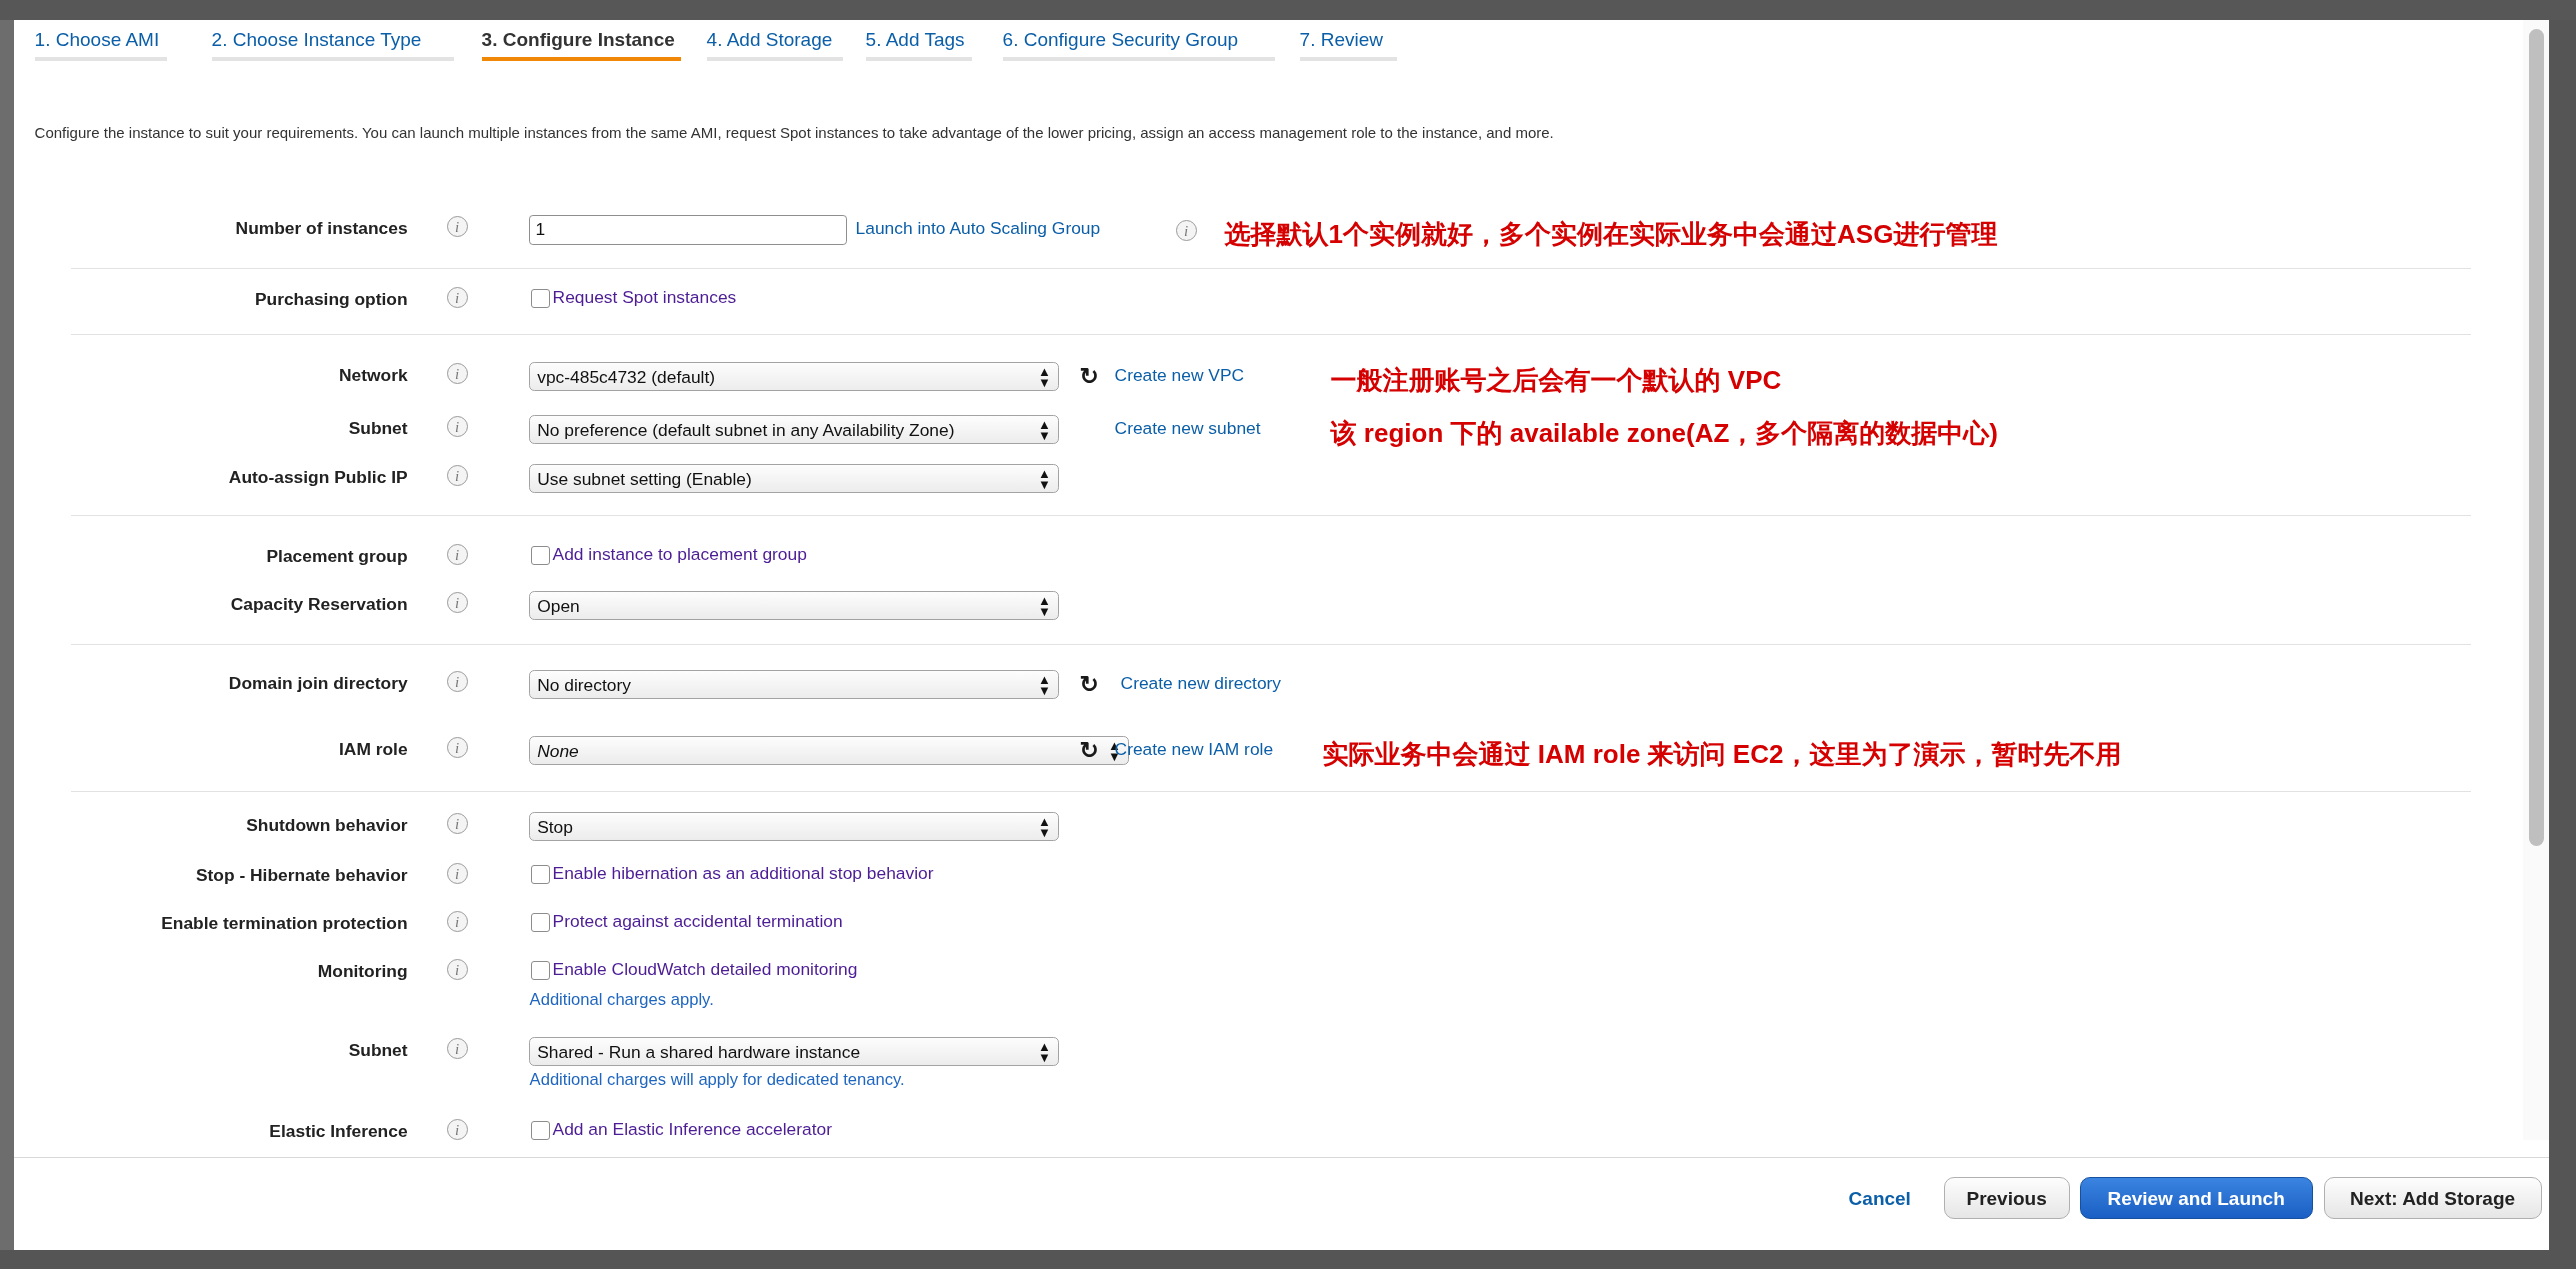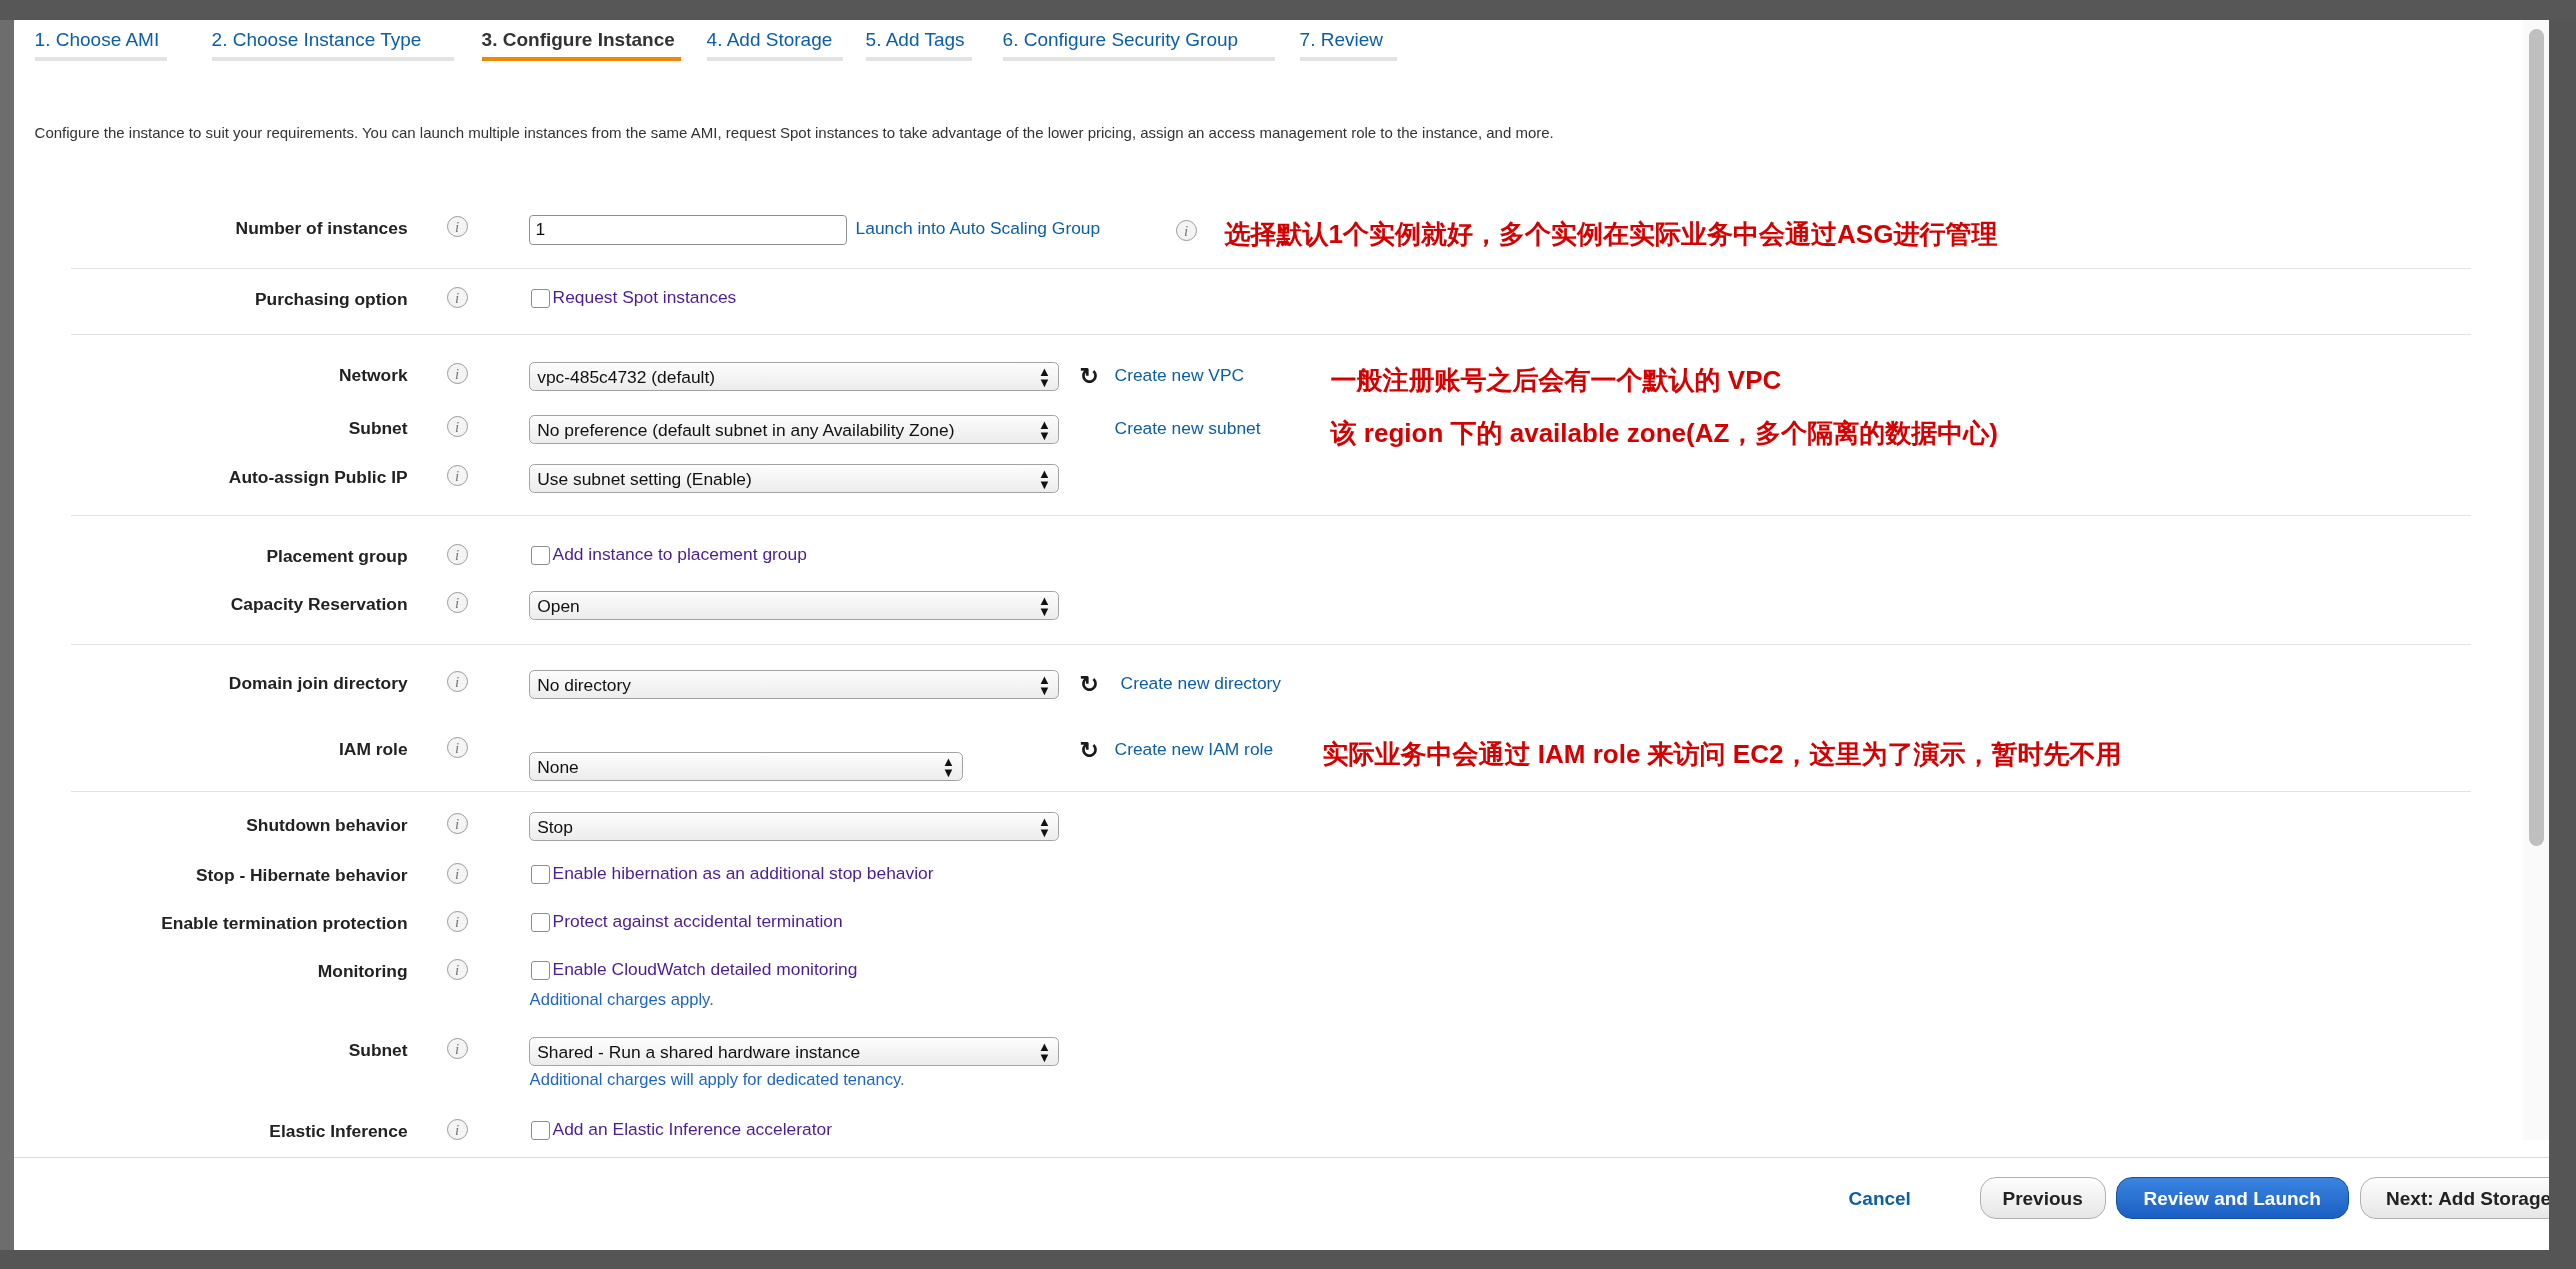--- a/index.html
+++ b/index.html
@@ -270,28 +270,27 @@
     bottom: 0;
     width: 2535px;
     height: 92px;
     background: #fff;
     border-top: 1.5px solid #d8d8d8;
   }
   .btn {
     position: absolute;
     top: 19.7px;
     height: 42px;
-    border-radius: 16px;
+    border-radius: 10px;
     font-size: 19px;
     font-weight: bold;
     line-height: 41px;
     text-align: center;
     box-sizing: border-box;
     cursor: pointer;
-    margin-left: 36px;
   }
   .btn-grey {
     background: linear-gradient(#fdfdfd, #e6e6e6);
     border: 0.8px solid #b0b0b0;
     color: #222;
   }
   .btn-blue {
     background: linear-gradient(#3b84e0, #1a5fc4);
     border: 0.8px solid #15519f;
     color: #fff;
@@ -457,21 +456,21 @@
         </div>
         <div class="refresh-icon" style="left:1066px; top:3px;">↻</div>
         <div class="link" style="left:1107px; top:3px;">Create new directory</div>
       </div>
 
       <div class="row" style="top:575px;">
         <div class="label-wrap">
           <div class="f-label">IAM role</div>
         </div>
         <div class="info-icon">i</div>
-        <div class="sel" style="top:16px; width:434px;">
+        <div class="sel" style="top:0px; width:600px;font-style:italic;">
           <span>None</span>
           <span class="arrows">
               <span class="up">▲</span>
               <span class="dn">▼</span>
             </span>
         </div>
         <div class="refresh-icon" style="left:1066px; top:3px;">↻</div>
         <div class="link" style="left:1101px; top:3px;">Create new IAM role</div>
         <div class="annot" style="left:1309px; top:1.5px;">实际业务中会通过 IAM role 来访问 EC2，这里为了演示，暂时先不用</div>
       </div>

